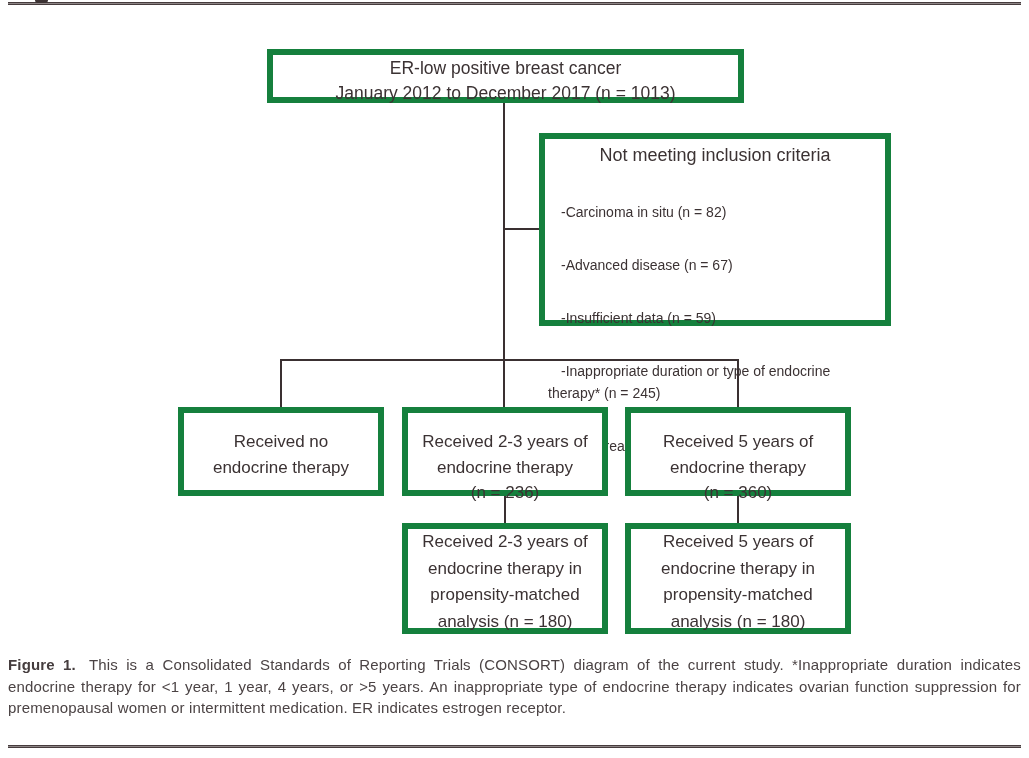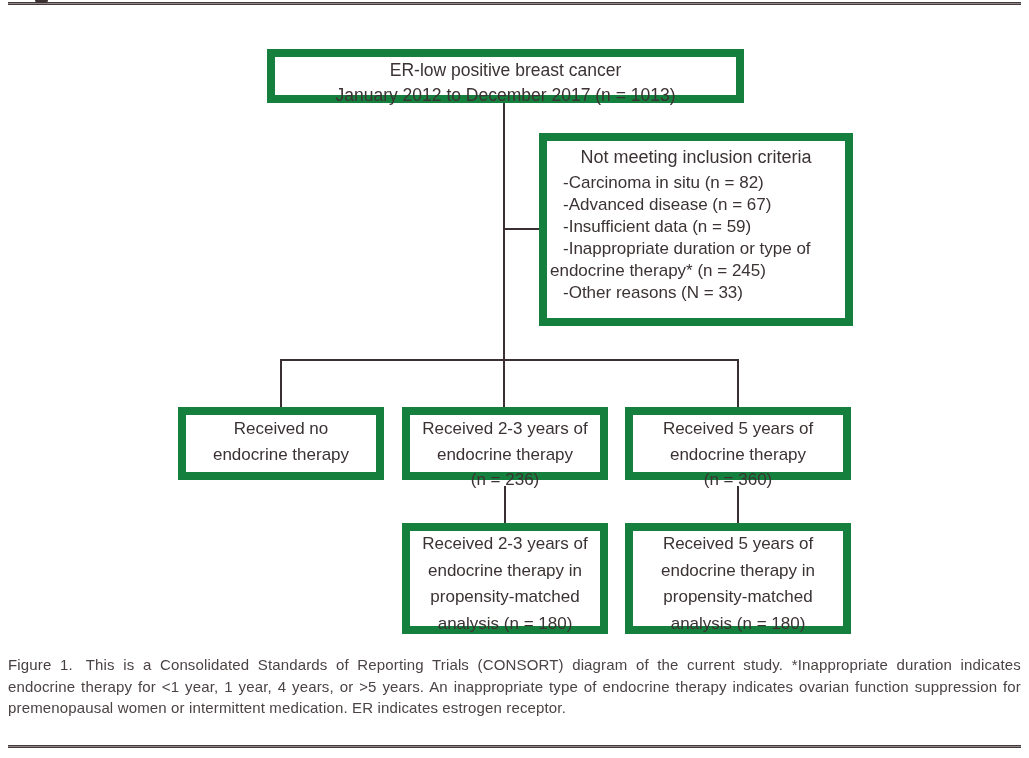--- a/index.html
+++ b/index.html
@@ -11,35 +11,35 @@
 
   
   .rule { position: absolute; left: 8px; width: 1013px; height: 3px;
           background: linear-gradient(to bottom, #463c3d 0 1px, #8d8586 1px 2px, #463c3d 2px 3px); }
   .rule-top { top: 2px; }
   .rule-bottom { top: 745px; }
   .artifact { position: absolute; left: 35px; top: 0; width: 13px; height: 3px;
               background: #3c3233; border-radius: 0 0 5px 5px; }
 
   
-  .box { position: absolute; border: 8px solid #15803d; background: #ffffff;
+  .box { position: absolute; border: 6px solid #15803d; background: #ffffff;
          color: #3b3233; text-align: center; }
   .bl { display: block; }
 
   .b-top   { left: 267px; top: 49px;  width: 477px; height: 54px;
              font-size: 17.5px; line-height: 25px; padding-top: 1px; }
 
-  .b-excl  { left: 539px; top: 133px; width: 314px; height: 193px;
+  .b-excl  { left: 539px; top: 133px; width: 352px; height: 193px;
              text-align: center; padding-top: 2px; }
   .excl-title { font-size: 18px; line-height: 29px; }
   .excl-sub   { font-size: 18px; line-height: 29px; }
-  .excl-item  { font-size: 17px; line-height: 22px; text-align: left;
-                padding-left: 3px; padding-right: 2px; text-indent: 13px; }
+  .excl-item  { font-size: 14px; line-height: 22px; text-align: left;
+                padding-left: 3px; padding-right: 2px; text-indent: 13px; margin-top: 31px; }
 
-  .arm     { top: 407px; height: 73px; font-size: 17px; line-height: 25.5px; padding-top: 1px; }
+  .arm     { top: 407px; height: 89px; font-size: 17px; line-height: 25.5px; padding-top: 16px; }
   .b-arm1  { left: 178px; width: 206px; }
   .b-arm2  { left: 402px; width: 206px; }
   .b-arm3  { left: 625px; width: 226px; }
 
   .matched { top: 523px; height: 111px; font-size: 17px; line-height: 26.5px; padding-top: 0px; }
   .b-m1    { left: 402px; width: 206px; }
   .b-m2    { left: 625px; width: 226px; }
 
   
   .line { position: absolute; background: #3a3031; }
@@ -48,21 +48,21 @@
   .c-branch-h { left: 280px; top: 359px; width: 459px; height: 2px; }
   .c-left-v   { left: 280px; top: 359px; width: 2px;  height: 49px; }
   .c-right-v  { left: 737px; top: 359px; width: 2px;  height: 49px; }
   .c-mid2-v   { left: 504px; top: 486px; width: 2px;  height: 39px; }
   .c-right2-v { left: 737px; top: 486px; width: 2px;  height: 39px; }
 
   
   .caption { position: absolute; left: 8px; top: 654px; width: 1013px;
              font-size: 15px; line-height: 21.5px; color: #4b4344;
              text-align: justify; letter-spacing: 0.15px; }
-  .cap-label { font-weight: normal; color: #453d3e; margin-right: 13px; }
+  .cap-label { font-weight: bold; color: #453d3e; margin-right: 13px; }
 </style>
 </head>
 <body>
 
 <div class="page">
 
   <div class="rule rule-top"></div>
   <div class="artifact"></div>
 
   <div>

